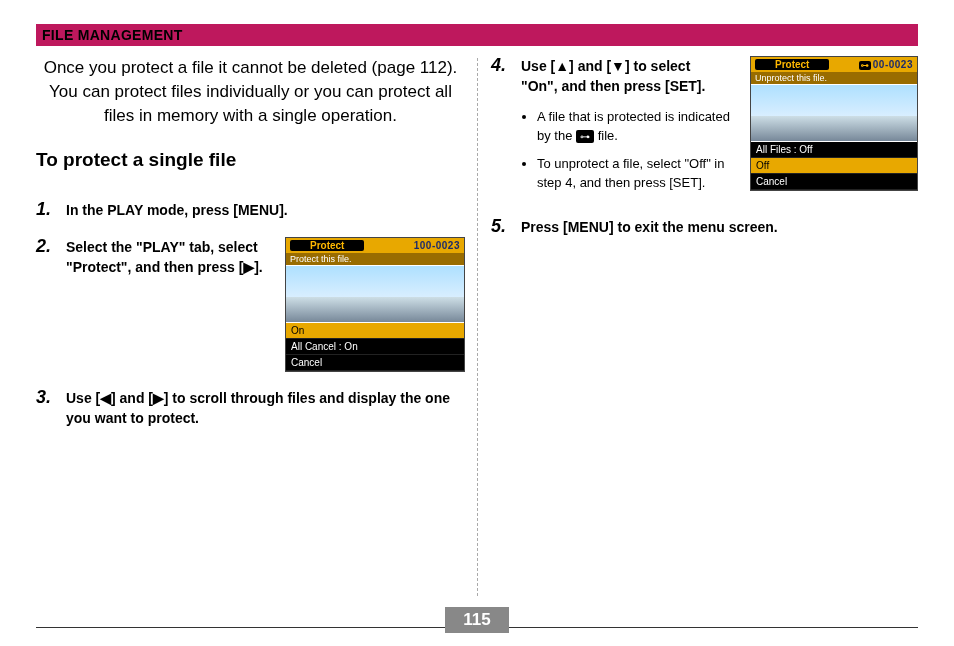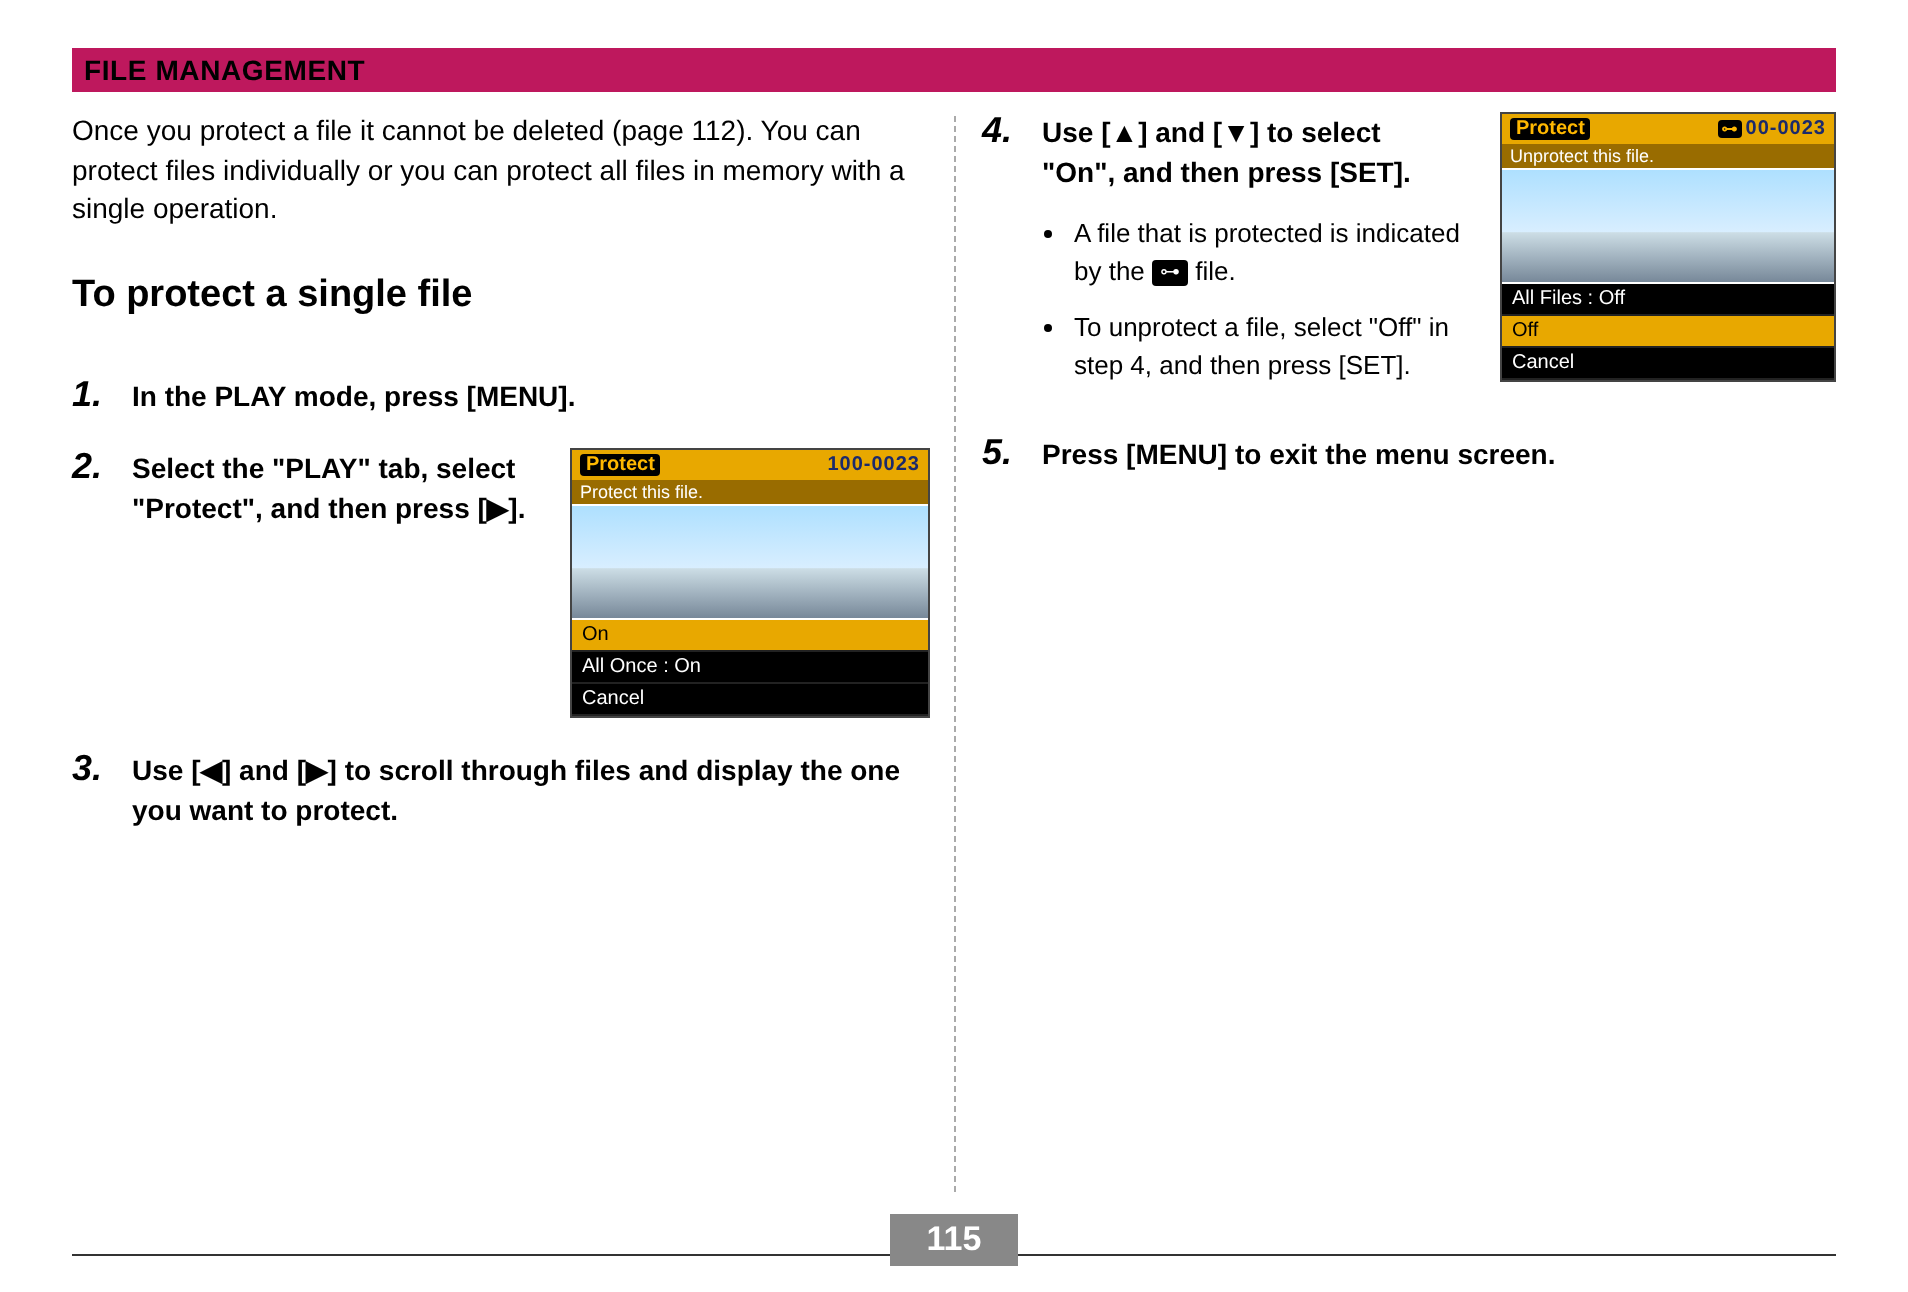--- a/index.html
+++ b/index.html
@@ -42,23 +42,24 @@
     color: #fff;
     font-weight: bold;
     font-size: 15px;
     padding: 4px 12px;
     border-radius: 12px;
     display: block;
     width: 100%;
     margin-bottom: 8px;
   }
   .intro {
-    font-size: 14px;
+    font-size: 17px;
     line-height: 1.4;
     margin-bottom: 22px;
+    text-align: center;
   }
   .subhead {
     font-weight: bold;
     font-size: 19px;
     margin-bottom: 29px;
   }
   ol.steps { list-style: none; }
   ol.steps > li {
     display: flex;
     align-items: flex-start;
@@ -118,21 +119,21 @@
     justify-content: space-between;
     padding: 2px 4px;
     background: #e8a800;
     color: #ff6600;
     font-weight: bold;
     align-items: center;
   }
   .lcd .topbar .left {
     background: #000;
     color: #ffb800;
-    padding: 0 3px;
+    padding: 0 20px;
     border-radius: 2px;
   }
   .lcd .topbar .right {
     color: #1b2a6b;
     letter-spacing: 0.5px;
   }
   .lcd .subbar {
     background: rgba(255,180,0,0.6);
     color: #fff;
     padding: 1px 4px;
@@ -215,21 +216,21 @@
 
           <div class="lcd">
             <div class="topbar">
               <span class="left">Protect</span>
               <span class="right">100-0023</span>
             </div>
             <div class="subbar">Protect this file.</div>
             <div class="scene"></div>
             <div class="menu">
               <div class="row sel">On</div>
-              <div class="row">All Once : On</div>
+              <div class="row">All Cancel : On</div>
               <div class="row">Cancel</div>
             </div>
           </div>
         </div>
       </li>
 
       <li>
         <span class="step-num">3.</span>
         <div class="step-body">
           <div class="step-text">Use [◀] and [▶] to scroll through files and display the one you want to protect.</div>

